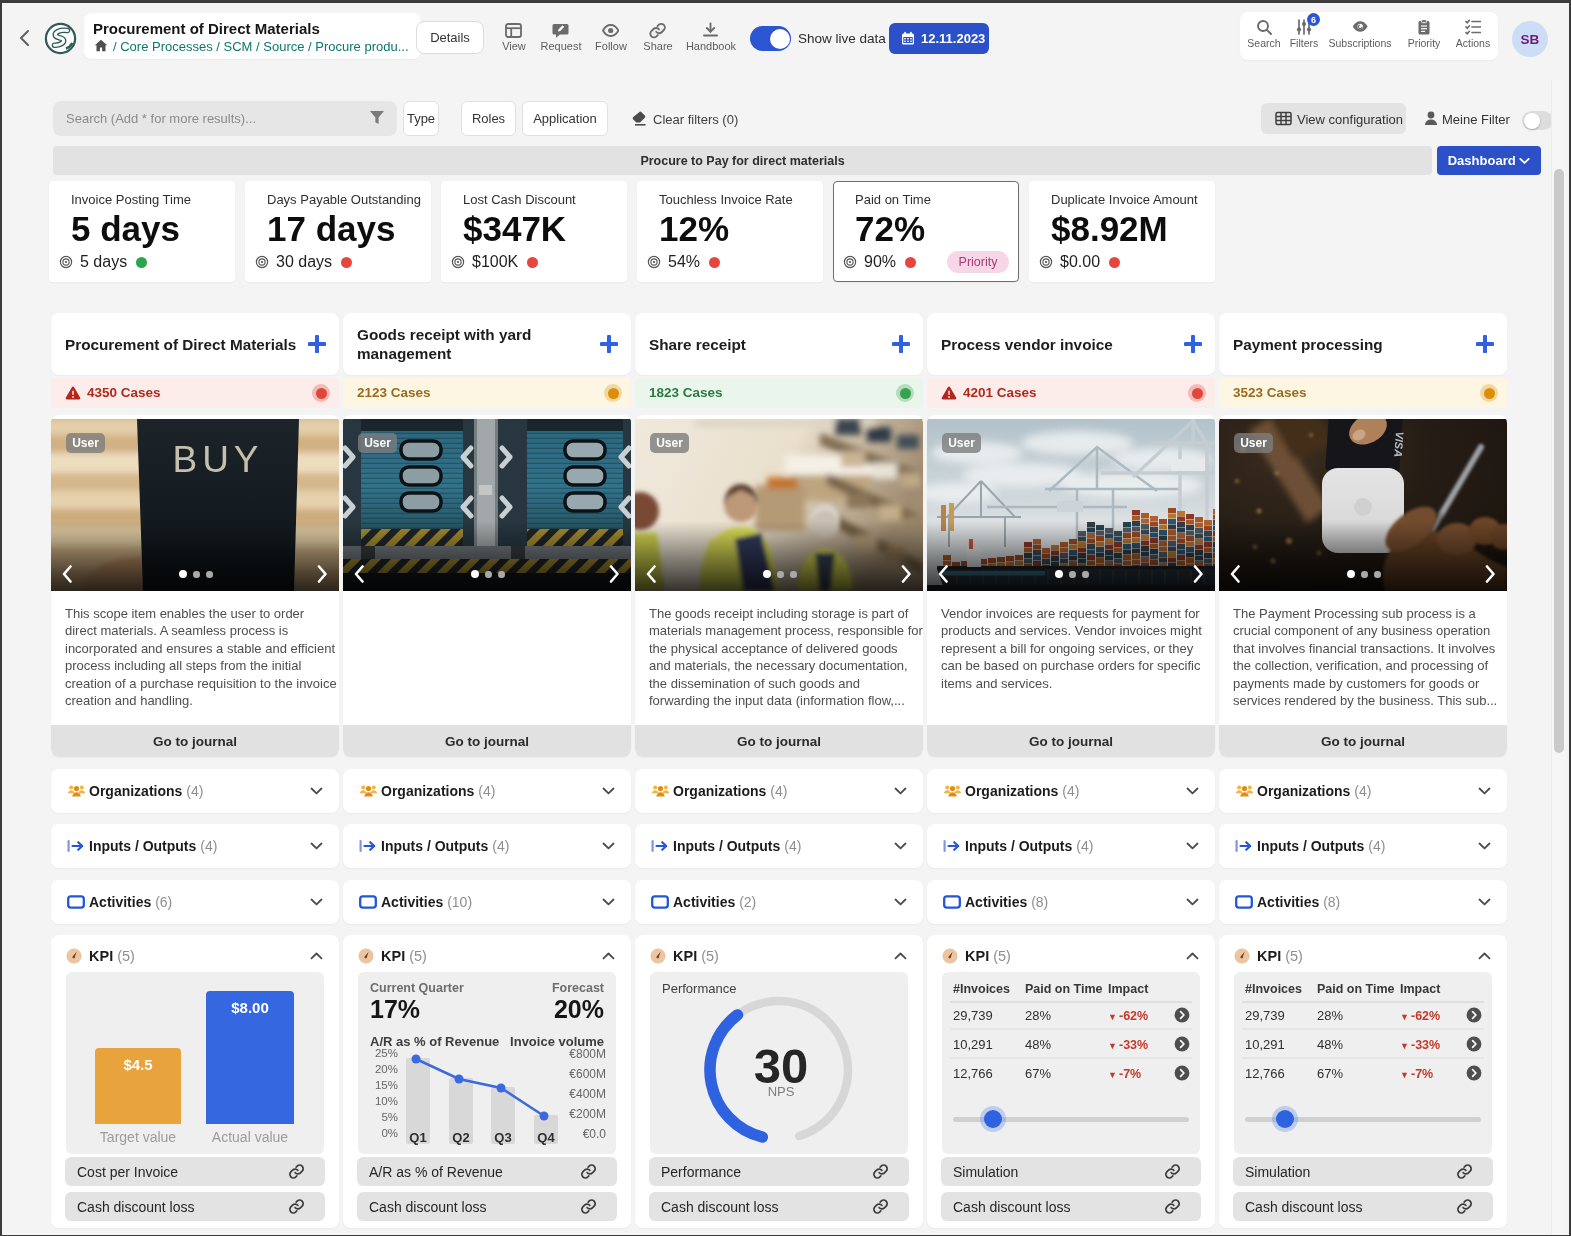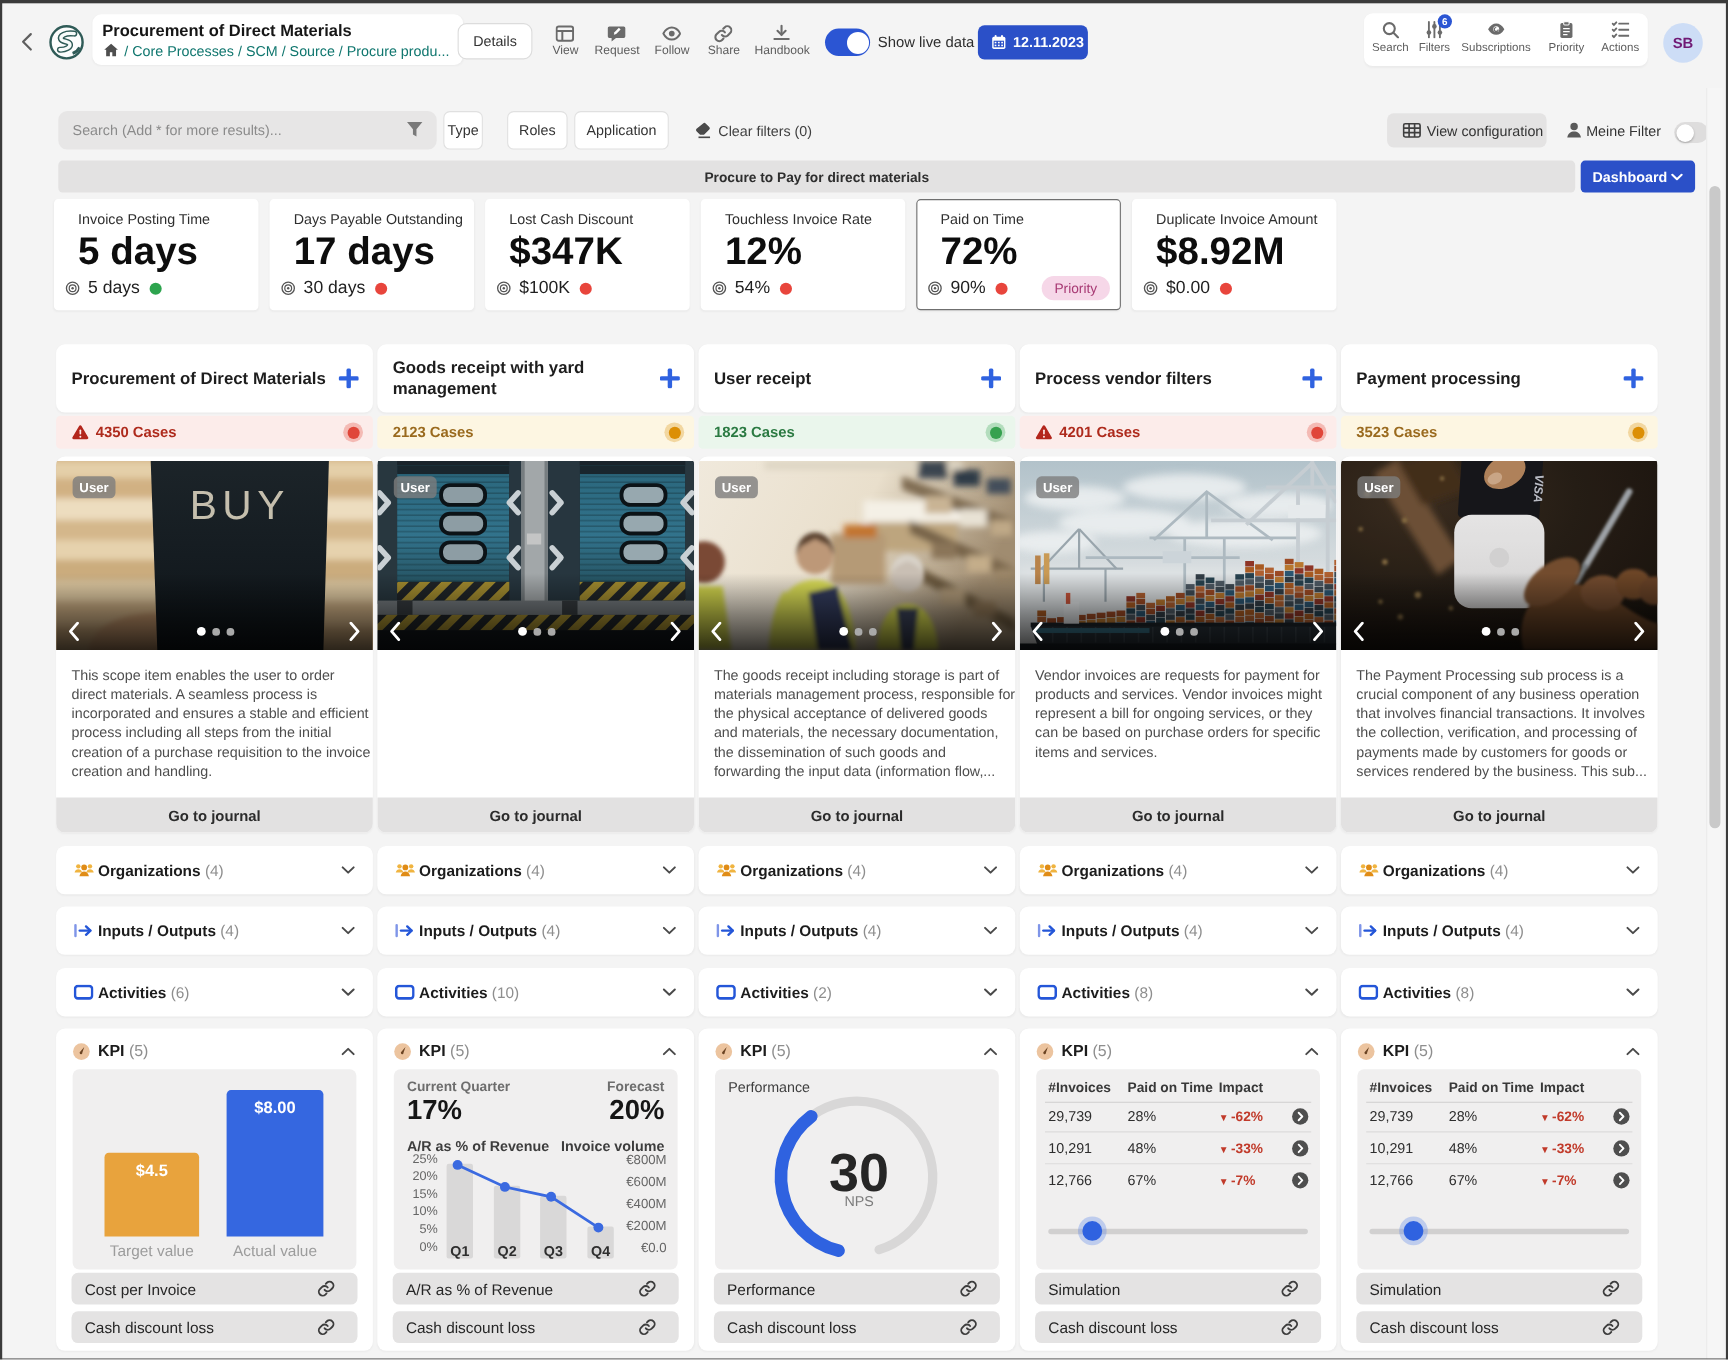--- a/index.html
+++ b/index.html
@@ -638,21 +638,21 @@
 <div class="abs" style="left:369px;top:1199px;font-size:14px;color:#262626">Cash discount loss</div>
 <div class="abs" style="left:580px;top:1198px">
     <svg width="17" height="17" viewBox="0 0 24 24">
       <g fill="none" stroke="#3d3d3d" stroke-width="2.4" stroke-linecap="round">
         <path d="M10 13.5a5 5 0 0 0 7.5.5l2.5-2.5a5 5 0 0 0-7.07-7.07L11.5 5.8"></path>
         <path d="M14 10.5a5 5 0 0 0-7.5-.5L4 12.5a5 5 0 0 0 7.07 7.07l1.4-1.4"></path>
       </g>
     </svg>
   </div>
 <div class="card" style="left:635px;top:313px;width:288px;height:62px"></div>
-<div class="abs b" style="left:649px;top:0;width:200px;height:62px;top:313px;display:flex;align-items:center;font-size:15.3px;color:#1d1d1d;line-height:19px;white-space:nowrap">User receipt</div>
+<div class="abs b" style="left:649px;top:0;width:200px;height:62px;top:313px;display:flex;align-items:center;font-size:15.3px;color:#1d1d1d;line-height:19px;white-space:nowrap">Share receipt</div>
 <svg class="abs" style="left:892px;top:335px" width="18" height="18" viewBox="0 0 18 18">
     <g stroke="#2f62e0" stroke-width="4" stroke-linecap="round">
       <line x1="9" y1="1.5" x2="9" y2="16.5"></line>
       <line x1="1.5" y1="9" x2="16.5" y2="9"></line>
     </g>
   </svg>
 <div class="abs" style="left:635px;top:378px;width:288px;height:30px;background:#eaf6ec;border-radius:4px"></div>
 <div class="abs b" style="left:649px;top:385px;font-size:13.5px;color:#2b7a42">1823 Cases</div>
 <div class="abs" style="left:896px;top:384px;width:18px;height:18px;border-radius:50%;background:#36a14f;opacity:.3"></div>
 <div class="abs" style="left:899.5px;top:387.5px;width:11px;height:11px;border-radius:50%;background:#36a14f"></div>
@@ -811,21 +811,21 @@
 <div class="abs" style="left:661px;top:1199px;font-size:14px;color:#262626">Cash discount loss</div>
 <div class="abs" style="left:872px;top:1198px">
     <svg width="17" height="17" viewBox="0 0 24 24">
       <g fill="none" stroke="#3d3d3d" stroke-width="2.4" stroke-linecap="round">
         <path d="M10 13.5a5 5 0 0 0 7.5.5l2.5-2.5a5 5 0 0 0-7.07-7.07L11.5 5.8"></path>
         <path d="M14 10.5a5 5 0 0 0-7.5-.5L4 12.5a5 5 0 0 0 7.07 7.07l1.4-1.4"></path>
       </g>
     </svg>
   </div>
 <div class="card" style="left:927px;top:313px;width:288px;height:62px"></div>
-<div class="abs b" style="left:941px;top:0;width:230px;height:62px;top:313px;display:flex;align-items:center;font-size:15.3px;color:#1d1d1d;line-height:19px;white-space:nowrap">Process vendor filters</div>
+<div class="abs b" style="left:941px;top:0;width:230px;height:62px;top:313px;display:flex;align-items:center;font-size:15.3px;color:#1d1d1d;line-height:19px;white-space:nowrap">Process vendor invoice</div>
 <svg class="abs" style="left:1184px;top:335px" width="18" height="18" viewBox="0 0 18 18">
     <g stroke="#2f62e0" stroke-width="4" stroke-linecap="round">
       <line x1="9" y1="1.5" x2="9" y2="16.5"></line>
       <line x1="1.5" y1="9" x2="16.5" y2="9"></line>
     </g>
   </svg>
 <div class="abs" style="left:927px;top:378px;width:288px;height:30px;background:#fcecea;border-radius:4px"></div>
 <div class="abs" style="left:941px;top:386px">
     <svg width="16" height="14" viewBox="0 0 16 14">
       <path d="M6.9 1.2a1.3 1.3 0 0 1 2.2 0l6 10.2a1.3 1.3 0 0 1-1.1 2H2a1.3 1.3 0 0 1-1.1-2z" fill="#b3261c"></path>

